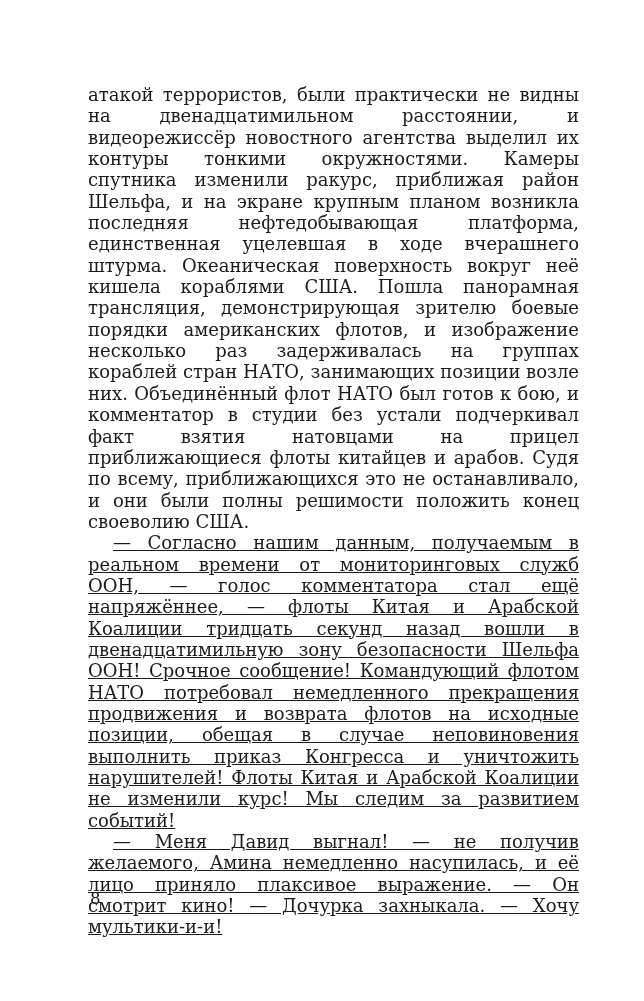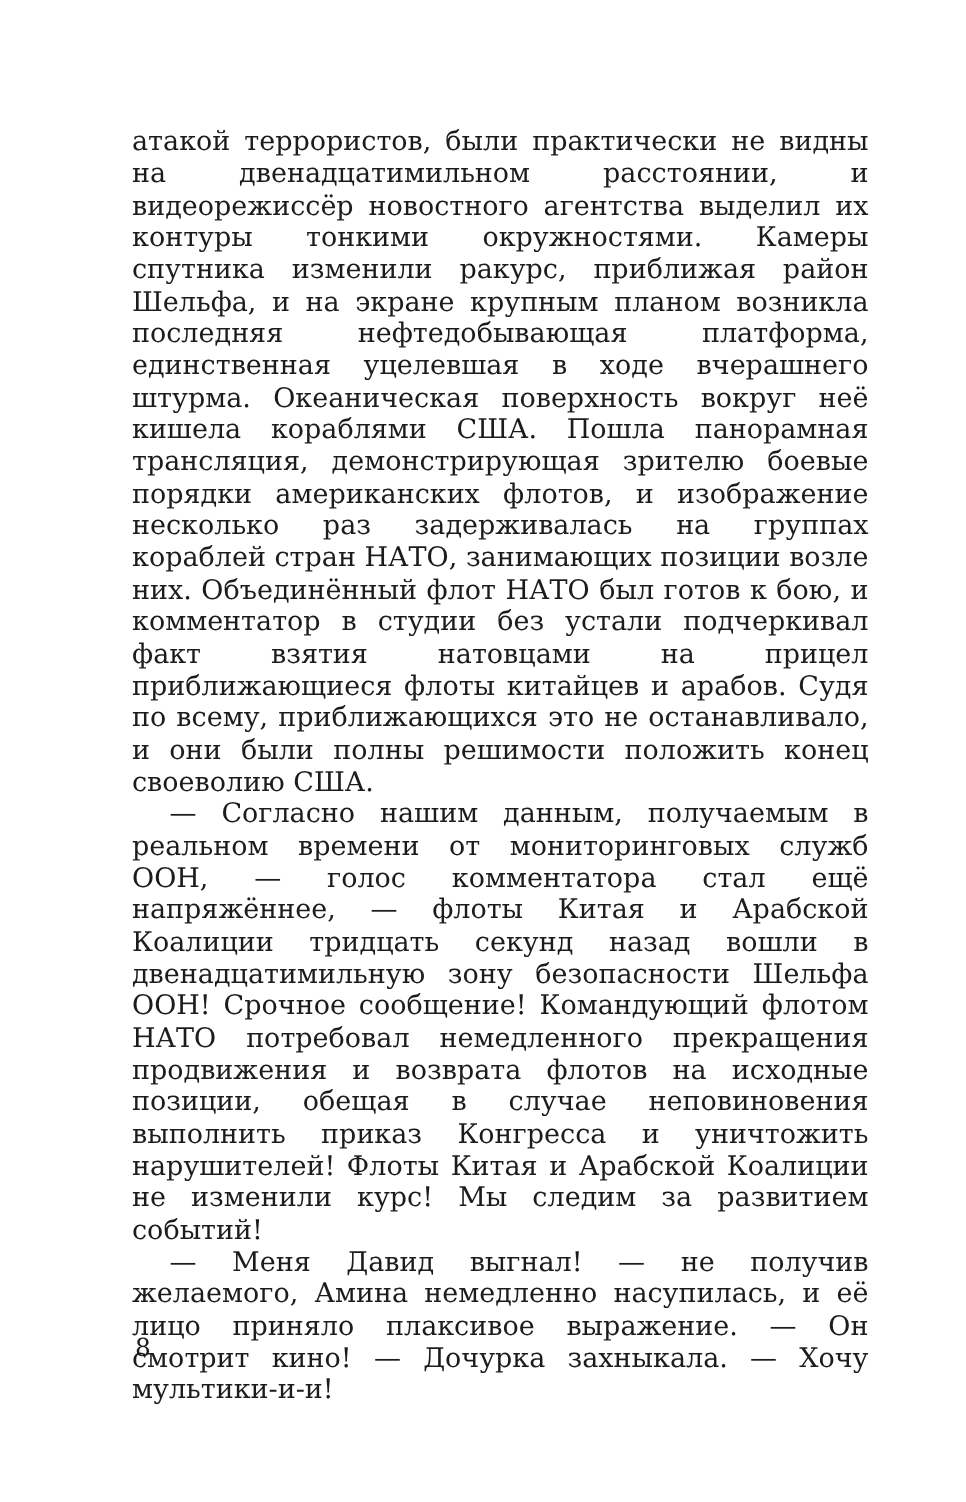--- a/index.html
+++ b/index.html
@@ -25,20 +25,21 @@
     line-height: 21.35px;
     hyphens: auto;
     -webkit-hyphens: auto;
   }
   .text-block p {
     margin: 0;
     padding: 0;
   }
   .text-block p.indented {
     text-indent: 25px;
+    text-decoration: underline;
   }
   .page-number {
     position: absolute;
     left: 90px;
     top: 888px;
     font-size: 16.6px;
     line-height: 21.35px;
   }
 </style>
 </head>

